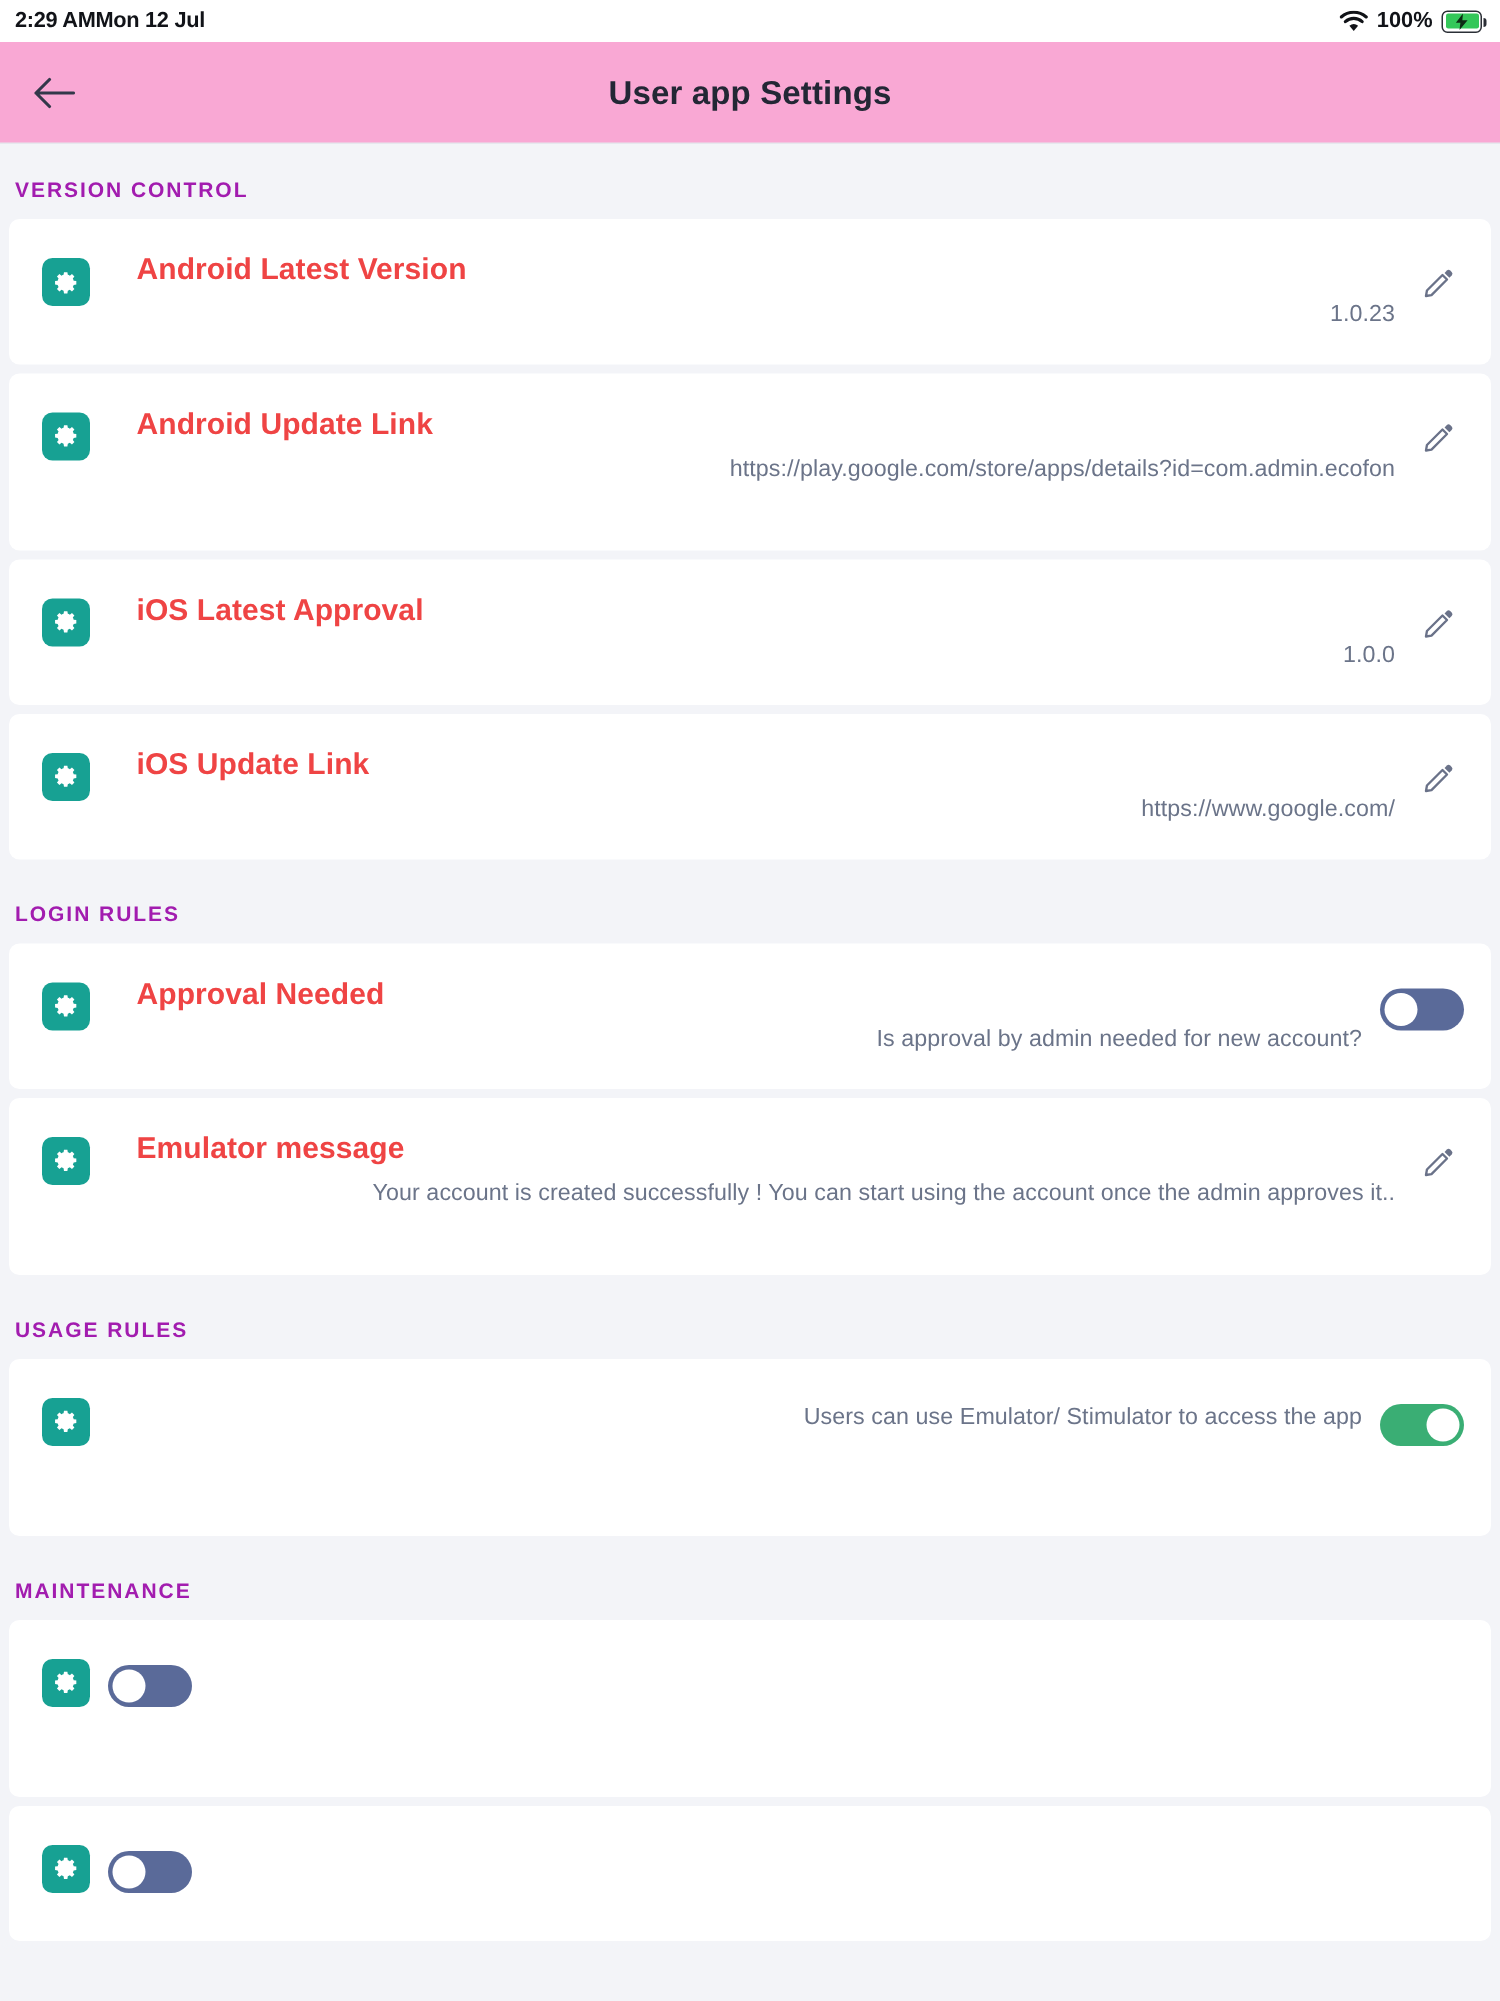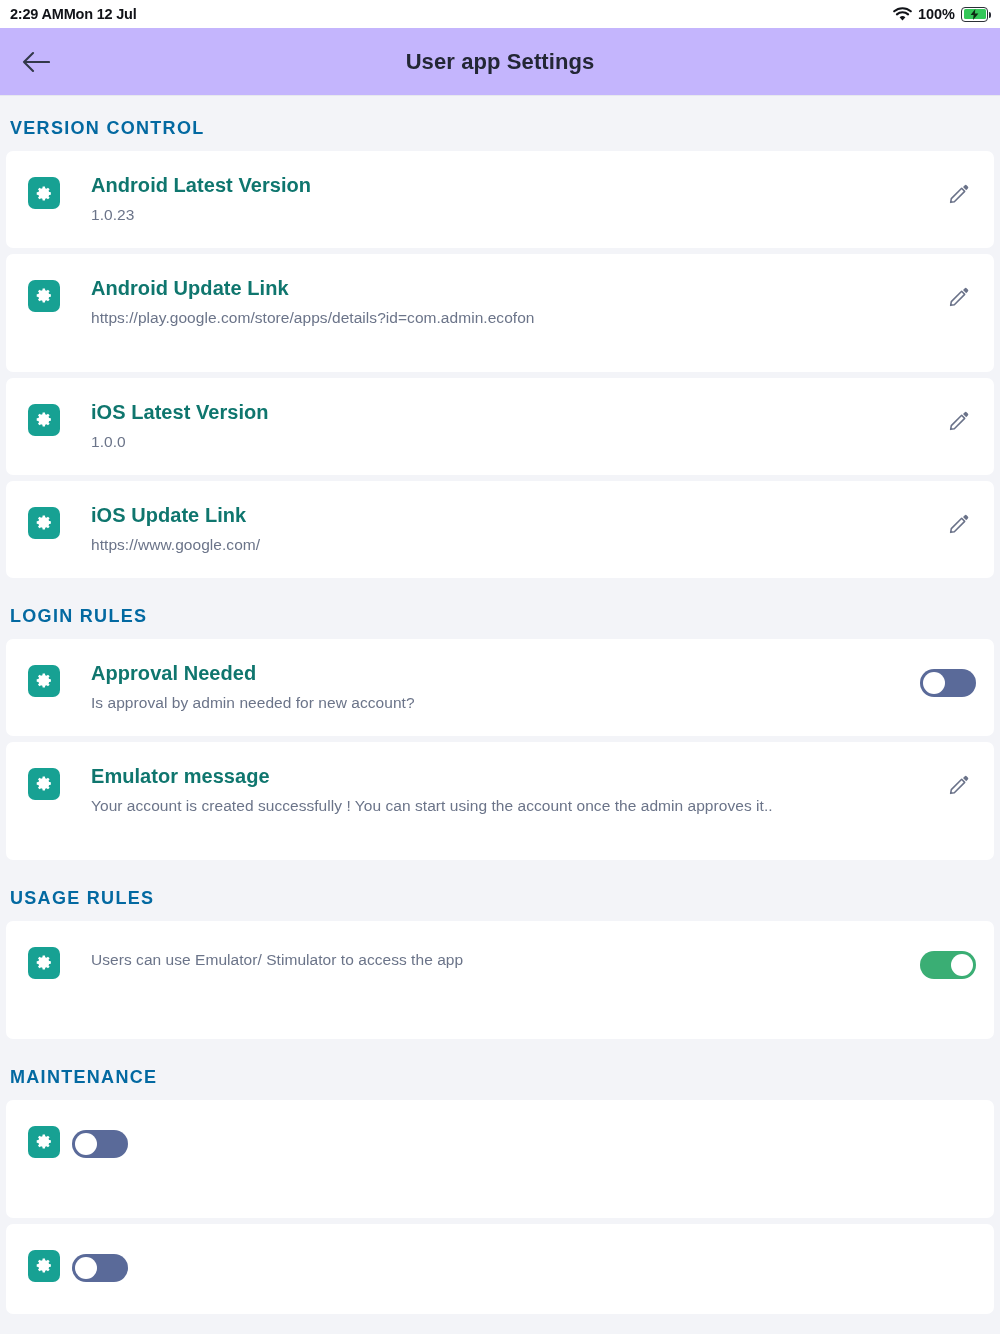--- a/index.html
+++ b/index.html
@@ -48,21 +48,21 @@
   .battery-fill {
     width: 100%; height: 100%;
     background: #34c759;
     border-radius: 1.5px;
     display: flex; align-items: center; justify-content: center;
   }
 
   
   .appbar {
     height: 68px;
-    background: #c4b5fd;
+    background: #f9a8d4;
     border-bottom: 1px solid #e6e8ee;
     display: flex;
     align-items: center;
     position: relative;
   }
   .back-btn {
     width: 56px; height: 56px;
     margin-left: 8px;
     display: flex; align-items: center; justify-content: center;
     cursor: pointer;
@@ -79,24 +79,24 @@
   }
 
   
   .content {
     background: #f3f4f8;
     height: calc(1334px - 28px - 68px);
     overflow: hidden;
   }
 
   .section-title {
-    font-size: 18px;
+    font-size: 14px;
     font-weight: 700;
     letter-spacing: 1.3px;
-    color: #0369a1;
+    color: #a21caf;
     padding: 22px 0 12px 10px;
   }
 
   .card {
     background: #ffffff;
     margin: 0 6px 6px 6px;
     border-radius: 7px;
     display: flex;
     align-items: flex-start;
     padding: 22px 18px 22px 22px;
@@ -115,30 +115,31 @@
 
   .card-body {
     flex: 1 1 auto;
     padding-left: 31px;
     padding-top: 0;
     min-width: 0;
   }
   .card-title {
     font-size: 20px;
     font-weight: 700;
-    color: #0f766e;
+    color: #ef4444;
     line-height: 1.25;
     letter-spacing: 0.05px;
   }
   .card-sub {
     font-size: 15.5px;
     color: #6b7489;
     line-height: 1.35;
     margin-top: 7px;
     letter-spacing: 0.05px;
+    text-align: right;
   }
 
   .card-action {
     flex: 0 0 auto;
     display: flex;
     align-items: flex-start;
     padding-top: 4px;
     margin-left: 12px;
   }
   .edit-btn {
@@ -246,21 +247,21 @@
       </div>
     </div>
     <div class="card">
       <div class="gear-badge">
         <svg width="17" height="17" viewBox="0 0 24 24">
           <path fill="#ffffff" d="M12 8.2a3.8 3.8 0 1 0 0 7.6 3.8 3.8 0 0 0 0-7.6zm0 5.6a1.8 1.8 0 1 1 0-3.6 1.8 1.8 0 0 1 0 3.6z"></path>
           <path fill="#ffffff" d="M21 13.6v-3.2l-2.5-.4a6.9 6.9 0 0 0-.8-1.9l1.5-2-2.3-2.3-2 1.5a6.9 6.9 0 0 0-1.9-.8L12.6 2h-3.2l-.4 2.5a6.9 6.9 0 0 0-1.9.8l-2-1.5L2.8 6.1l1.5 2a6.9 6.9 0 0 0-.8 1.9L1 10.4v3.2l2.5.4c.18.67.45 1.3.8 1.9l-1.5 2 2.3 2.3 2-1.5c.6.35 1.23.62 1.9.8l.4 2.5h3.2l.4-2.5c.67-.18 1.3-.45 1.9-.8l2 1.5 2.3-2.3-1.5-2c.35-.6.62-1.23.8-1.9z"></path>
         </svg>
       </div>
       <div class="card-body">
-        <div class="card-title">iOS Latest Version</div>
+        <div class="card-title">iOS Latest Approval</div>
         <div class="card-sub">1.0.0</div>
       </div>
       <div class="card-action">
         <div class="edit-btn">
           <svg width="22" height="22" viewBox="0 0 24 24">
             <path d="M3.6 17.1 L14.9 5.8 l3.3 3.3 L6.9 20.4 L2.9 21.1 Z" fill="none" stroke="#6a7289" stroke-width="1.7" stroke-linejoin="round"></path>
             <path d="M16.4 4.3 L18.1 2.6 a1.7 1.7 0 0 1 2.4 0 l1.1 1.1 a1.7 1.7 0 0 1 0 2.4 l-1.7 1.7 Z" fill="#6a7289"></path>
           </svg>
         </div>
       </div>

